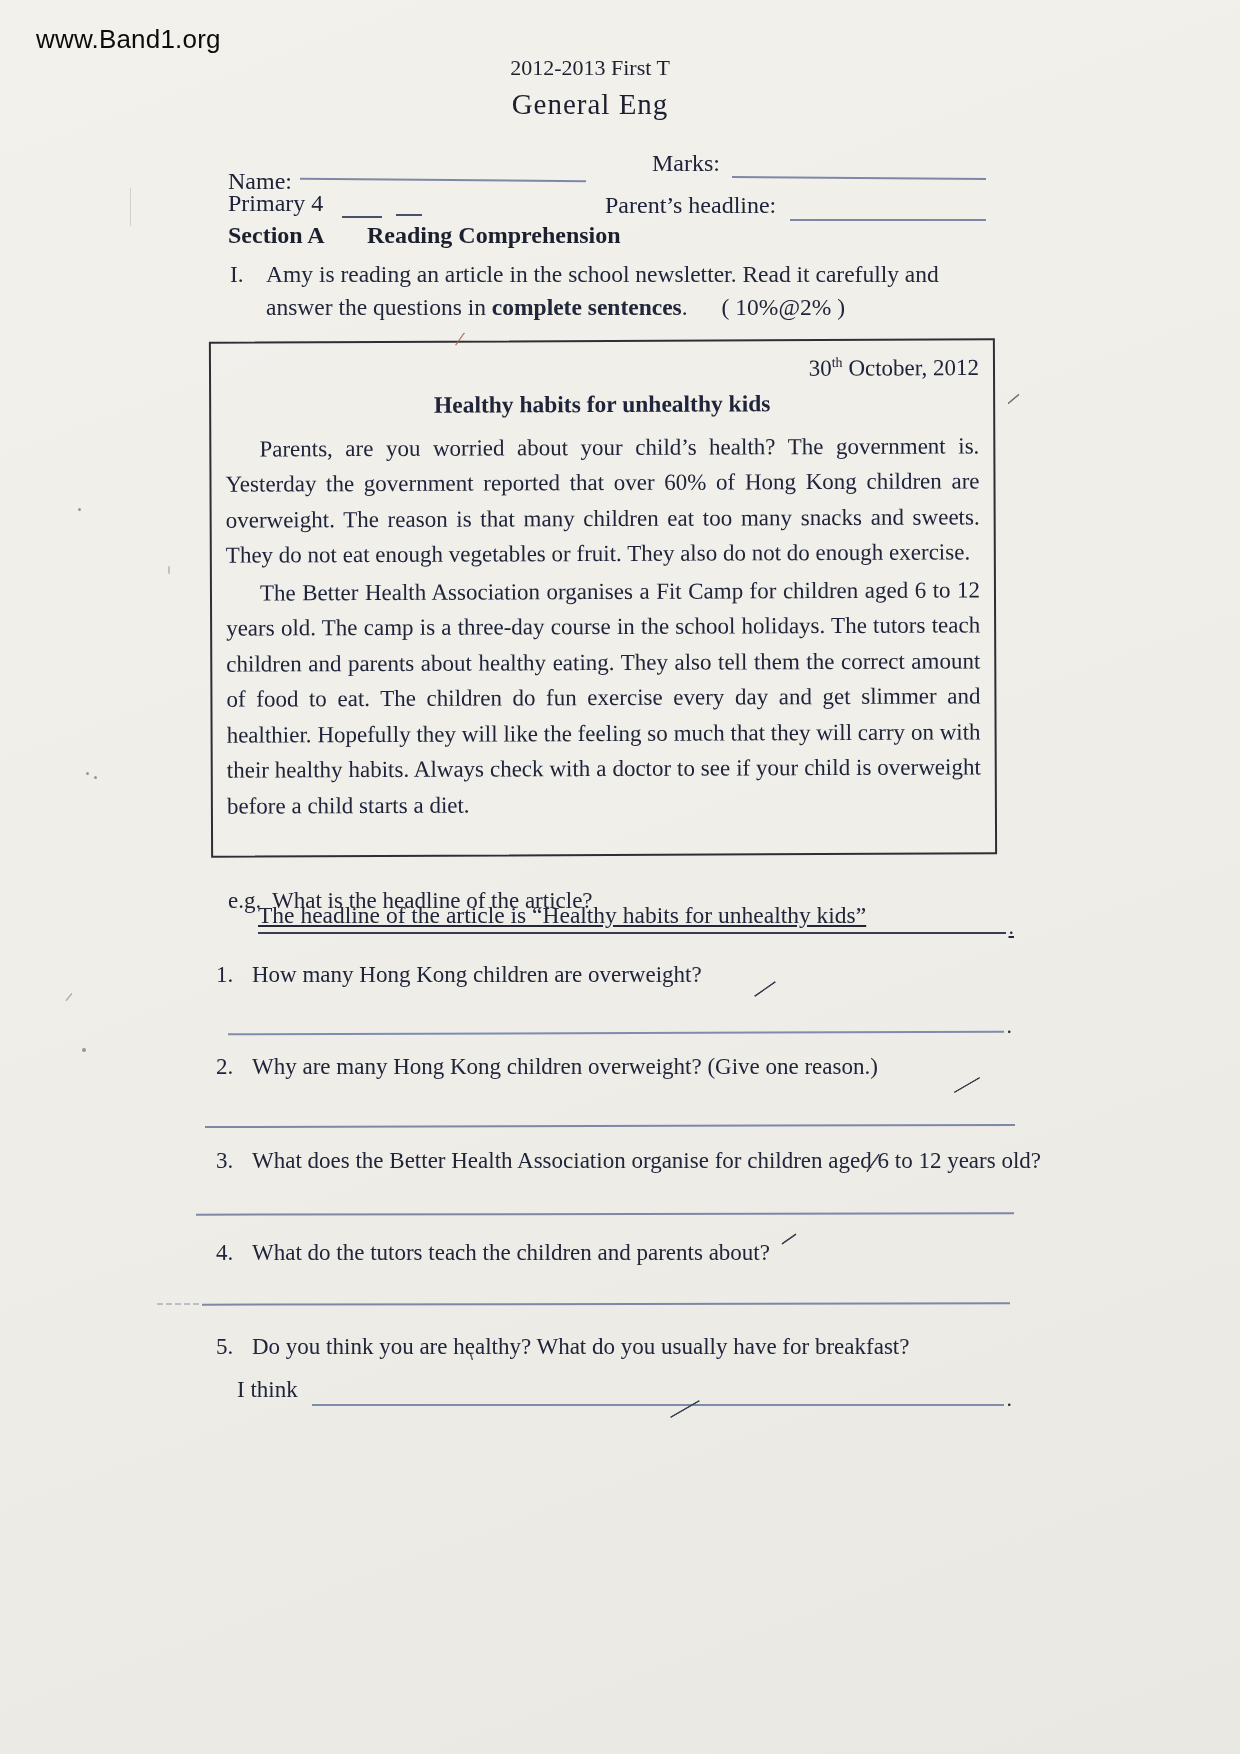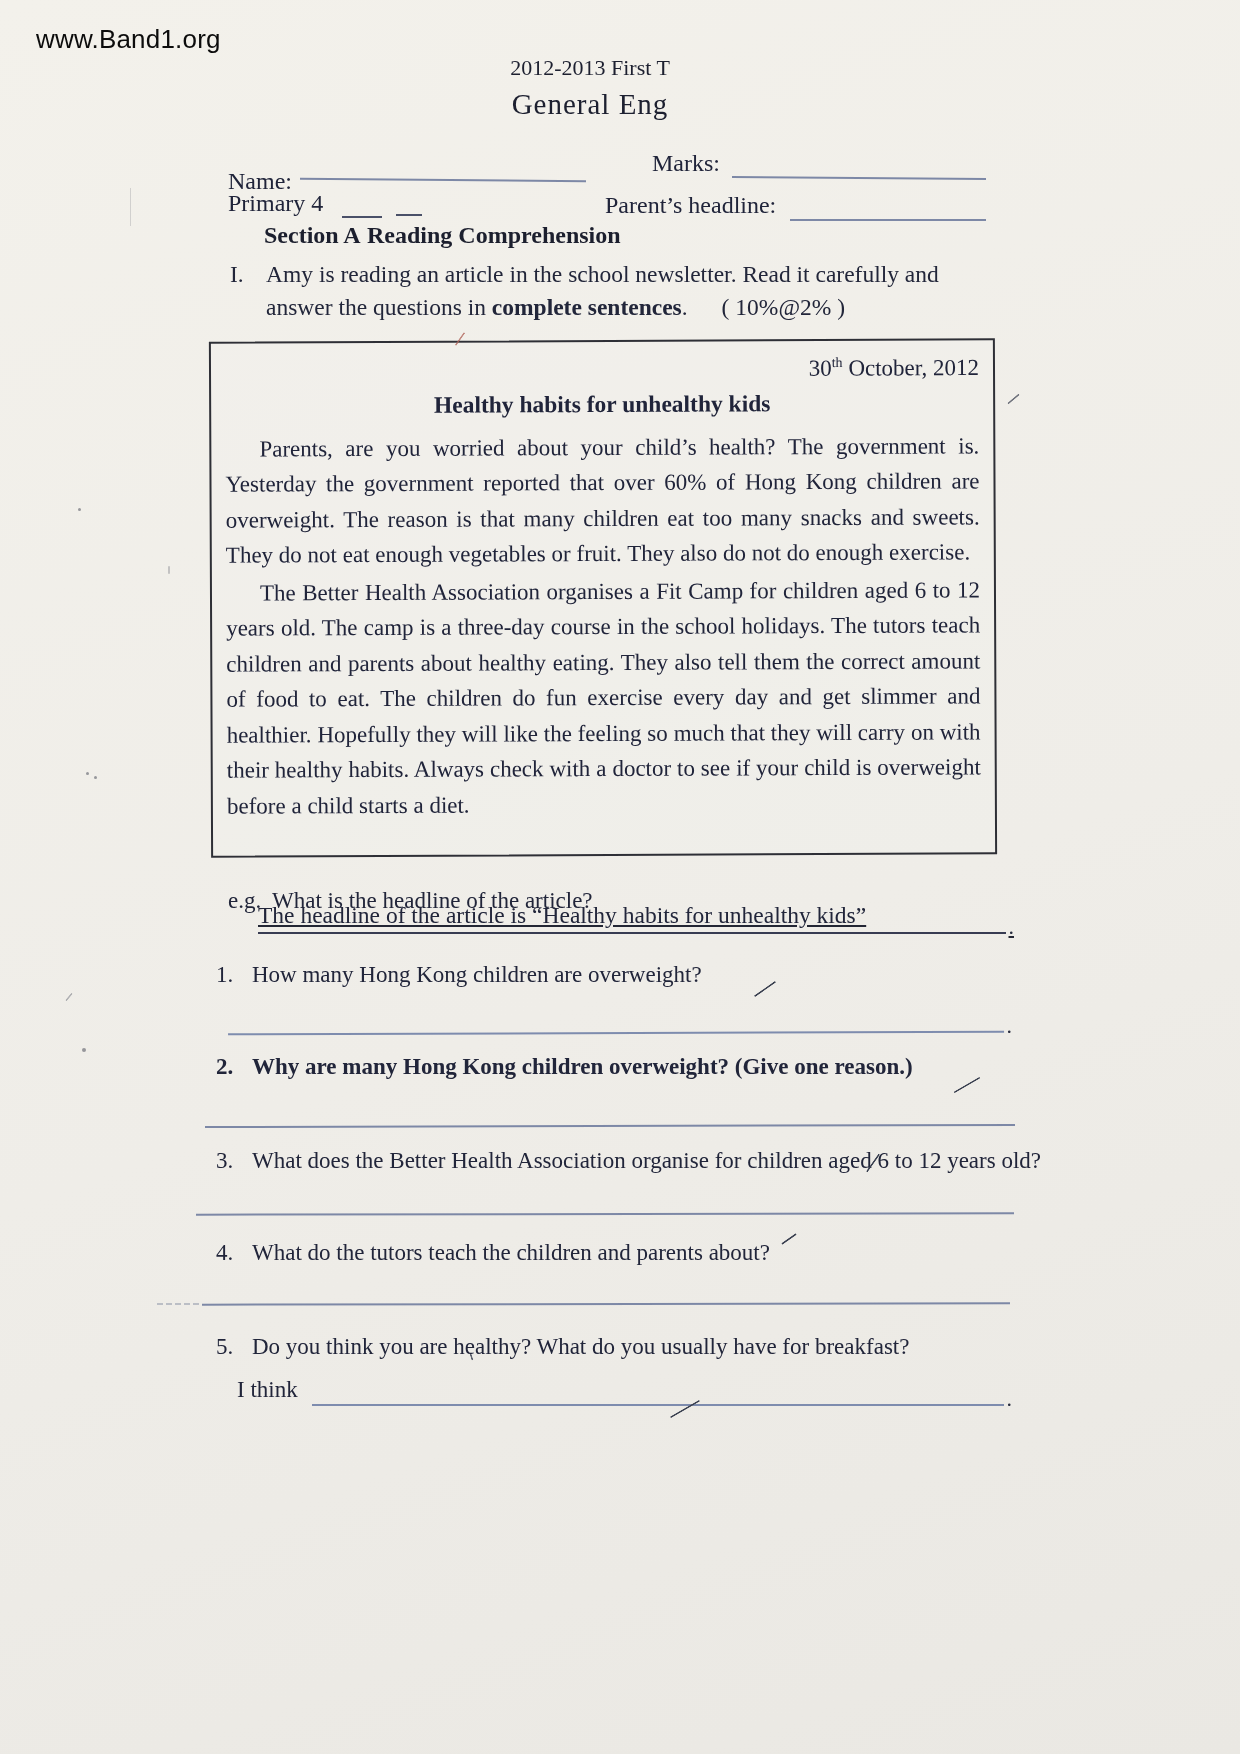--- a/index.html
+++ b/index.html
@@ -75,21 +75,21 @@
   <div class="abs uline" style="left:300px;top:179px;width:286px;transform:rotate(0.5deg);"></div>
   <div class="abs label" style="left:652px;top:150px;">Marks:</div>
   <div class="abs uline" style="left:732px;top:177px;width:254px;transform:rotate(0.4deg);"></div>
 
   <div class="abs label" style="left:228px;top:190px;">Primary 4</div>
   <div class="abs uline dark" style="left:342px;top:216px;width:40px;"></div>
   <div class="abs uline dark" style="left:396px;top:214px;width:26px;"></div>
   <div class="abs label" style="left:605px;top:192px;">Parent’s headline:</div>
   <div class="abs uline" style="left:790px;top:219px;width:196px;"></div>
 
-  <div class="abs section-head" style="left:228px;top:222px;margin-left:36px;">Section A</div>
+  <div class="abs section-head" style="left:228px;top:222px;">Section A</div>
   <div class="abs section-head" style="left:367px;top:222px;">Reading Comprehension</div>
 
   <div class="abs instr" style="left:230px;top:258px;">I.</div>
   <div class="abs instr" style="left:266px;top:258px;width:732px;">
     <span>Amy is reading an article in the school newsletter. Read it carefully and answer the questions in </span><b>complete sentences</b><span>.</span><span class="instr-marks">( 10%@2% )</span>
   </div>
 
   <div class="abs article-box">
     <div class="article-date"><span>30</span><sup>th</sup><span> October, 2012</span></div>
     <div class="article-headline">Healthy habits for unhealthy kids</div>
@@ -107,21 +107,21 @@
   </div>
 
   <div class="abs qtext" style="left:216px;top:962px;">
     <span class="qnum">1.</span><span>How many Hong Kong children are overweight?</span>
   </div>
   <div class="abs ans-flex" style="left:228px;top:1002px;width:784px;height:32px;transform:rotate(-0.2deg);">
     <span class="ans-fill"></span>
     <span class="dot">.</span>
   </div>
 
-  <div class="abs qtext" style="left:216px;top:1054px;font-weight:bold;">
+  <div class="abs qtext" style="left:216px;top:1054px;">
     <span class="qnum">2.</span><span>Why are many Hong Kong children overweight? (Give one reason.)</span>
   </div>
   <div class="abs uline" style="left:205px;top:1125px;width:810px;transform:rotate(-0.15deg);"></div>
 
   <div class="abs qtext" style="left:216px;top:1148px;">
     <span class="qnum">3.</span><span>What does the Better Health Association organise for children aged 6 to 12 years old?</span>
   </div>
   <div class="abs uline" style="left:196px;top:1213px;width:818px;transform:rotate(-0.1deg);"></div>
 
   <div class="abs qtext" style="left:216px;top:1240px;">

